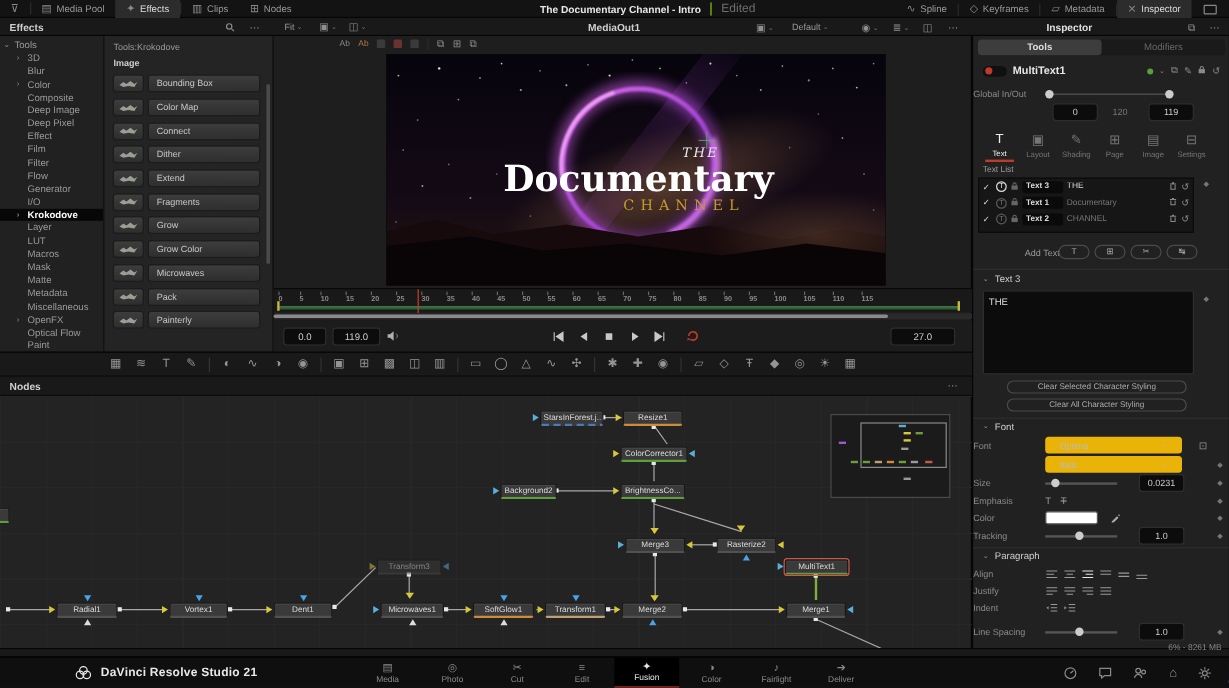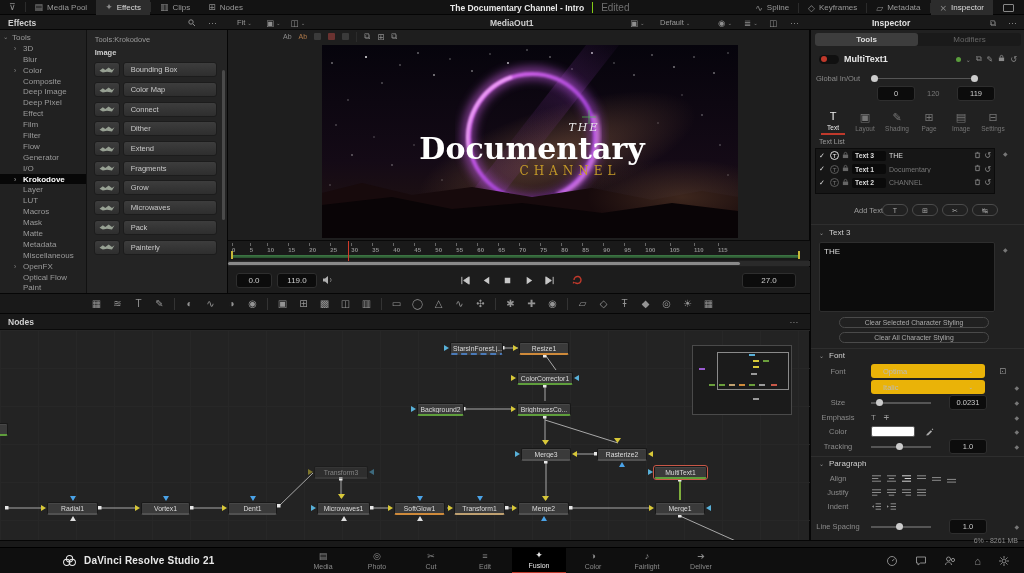--- a/index.html
+++ b/index.html
@@ -97,21 +97,21 @@
   #inspector{left:810px;top:30px;width:214px;height:510px;background:#212121;border-left:1px solid #060606;font-size:7.5px}
   .seg{position:absolute;left:4px;top:3px;width:206px;height:13px;background:#1a1a1a;border-radius:3px;display:flex}
   .seg div{flex:1;display:flex;align-items:center;justify-content:center;color:#666;font-size:8px}
   .seg .on{background:#3d3d3d;border-radius:3px;color:#ddd;font-weight:bold}
   #nodehdr{position:absolute;left:0;top:20px;width:214px;height:18px;display:flex;align-items:center;gap:5px;padding:0 8px}
   .redpill{width:20px;height:9px;background:#101010;border-radius:5px;position:relative}
   .redpill i{position:absolute;left:2px;top:1.5px;width:6px;height:6px;border-radius:50%;background:#c0392b}
   #nodehdr .nm{color:#e8e8e8;font-size:9px;font-weight:bold;flex:1}
   #nodehdr .hic{color:#8a8a8a;font-size:8px}
   .gdot{width:5px;height:5px;border-radius:50%;background:#5a9e3c;display:inline-block}
-  .lblcol{width:60px;text-align:center;color:#8a8a8a;padding-right:6px;flex:0 0 60px}
+  .lblcol{width:60px;text-align:left;color:#8a8a8a;padding-right:6px;flex:0 0 60px}
   .irow{position:absolute;left:0;width:214px;display:flex;align-items:center}
   .sl{position:relative;height:11px}
   .sl i{position:absolute;left:0;right:0;top:5px;height:1.5px;background:#555}
   .sl b{position:absolute;top:2px;left:var(--p);width:7px;height:7px;border-radius:50%;background:#ccc}
   .kd{color:#777;font-size:6px;margin-left:auto;margin-right:6px}
   .itab{width:32px;text-align:center;color:#757575}
   .itab .ig{font-size:11px;display:block;height:13px;line-height:13px}
   .itab .il{font-size:6.5px}
   .itab.active{color:#eee}
   .itab.active::after{content:"";display:block;width:24px;height:2px;background:#c0392b;margin:1px auto 0}
@@ -412,20 +412,28 @@
 
           <div class="trow">
             <span class="kbtn">
               <svg width="18" height="10" viewBox="0 0 20 12">
                 <path d="M1 7 5 4l3 2 4-3 4 3 3-2-3 5-6-1-5 1z" fill="#97a093"></path>
               </svg>
             </span>
             <span class="tbtn">Grow</span>
           </div>
 
+          <div class="trow">
+            <span class="kbtn">
+              <svg width="18" height="10" viewBox="0 0 20 12">
+                <path d="M1 7 5 4l3 2 4-3 4 3 3-2-3 5-6-1-5 1z" fill="#97a093"></path>
+              </svg>
+            </span>
+            <span class="tbtn">Grow Color</span>
+          </div>
 
           <div class="trow">
             <span class="kbtn">
               <svg width="18" height="10" viewBox="0 0 20 12">
                 <path d="M1 7 5 4l3 2 4-3 4 3 3-2-3 5-6-1-5 1z" fill="#97a093"></path>
               </svg>
             </span>
             <span class="tbtn">Microwaves</span>
           </div>
 

